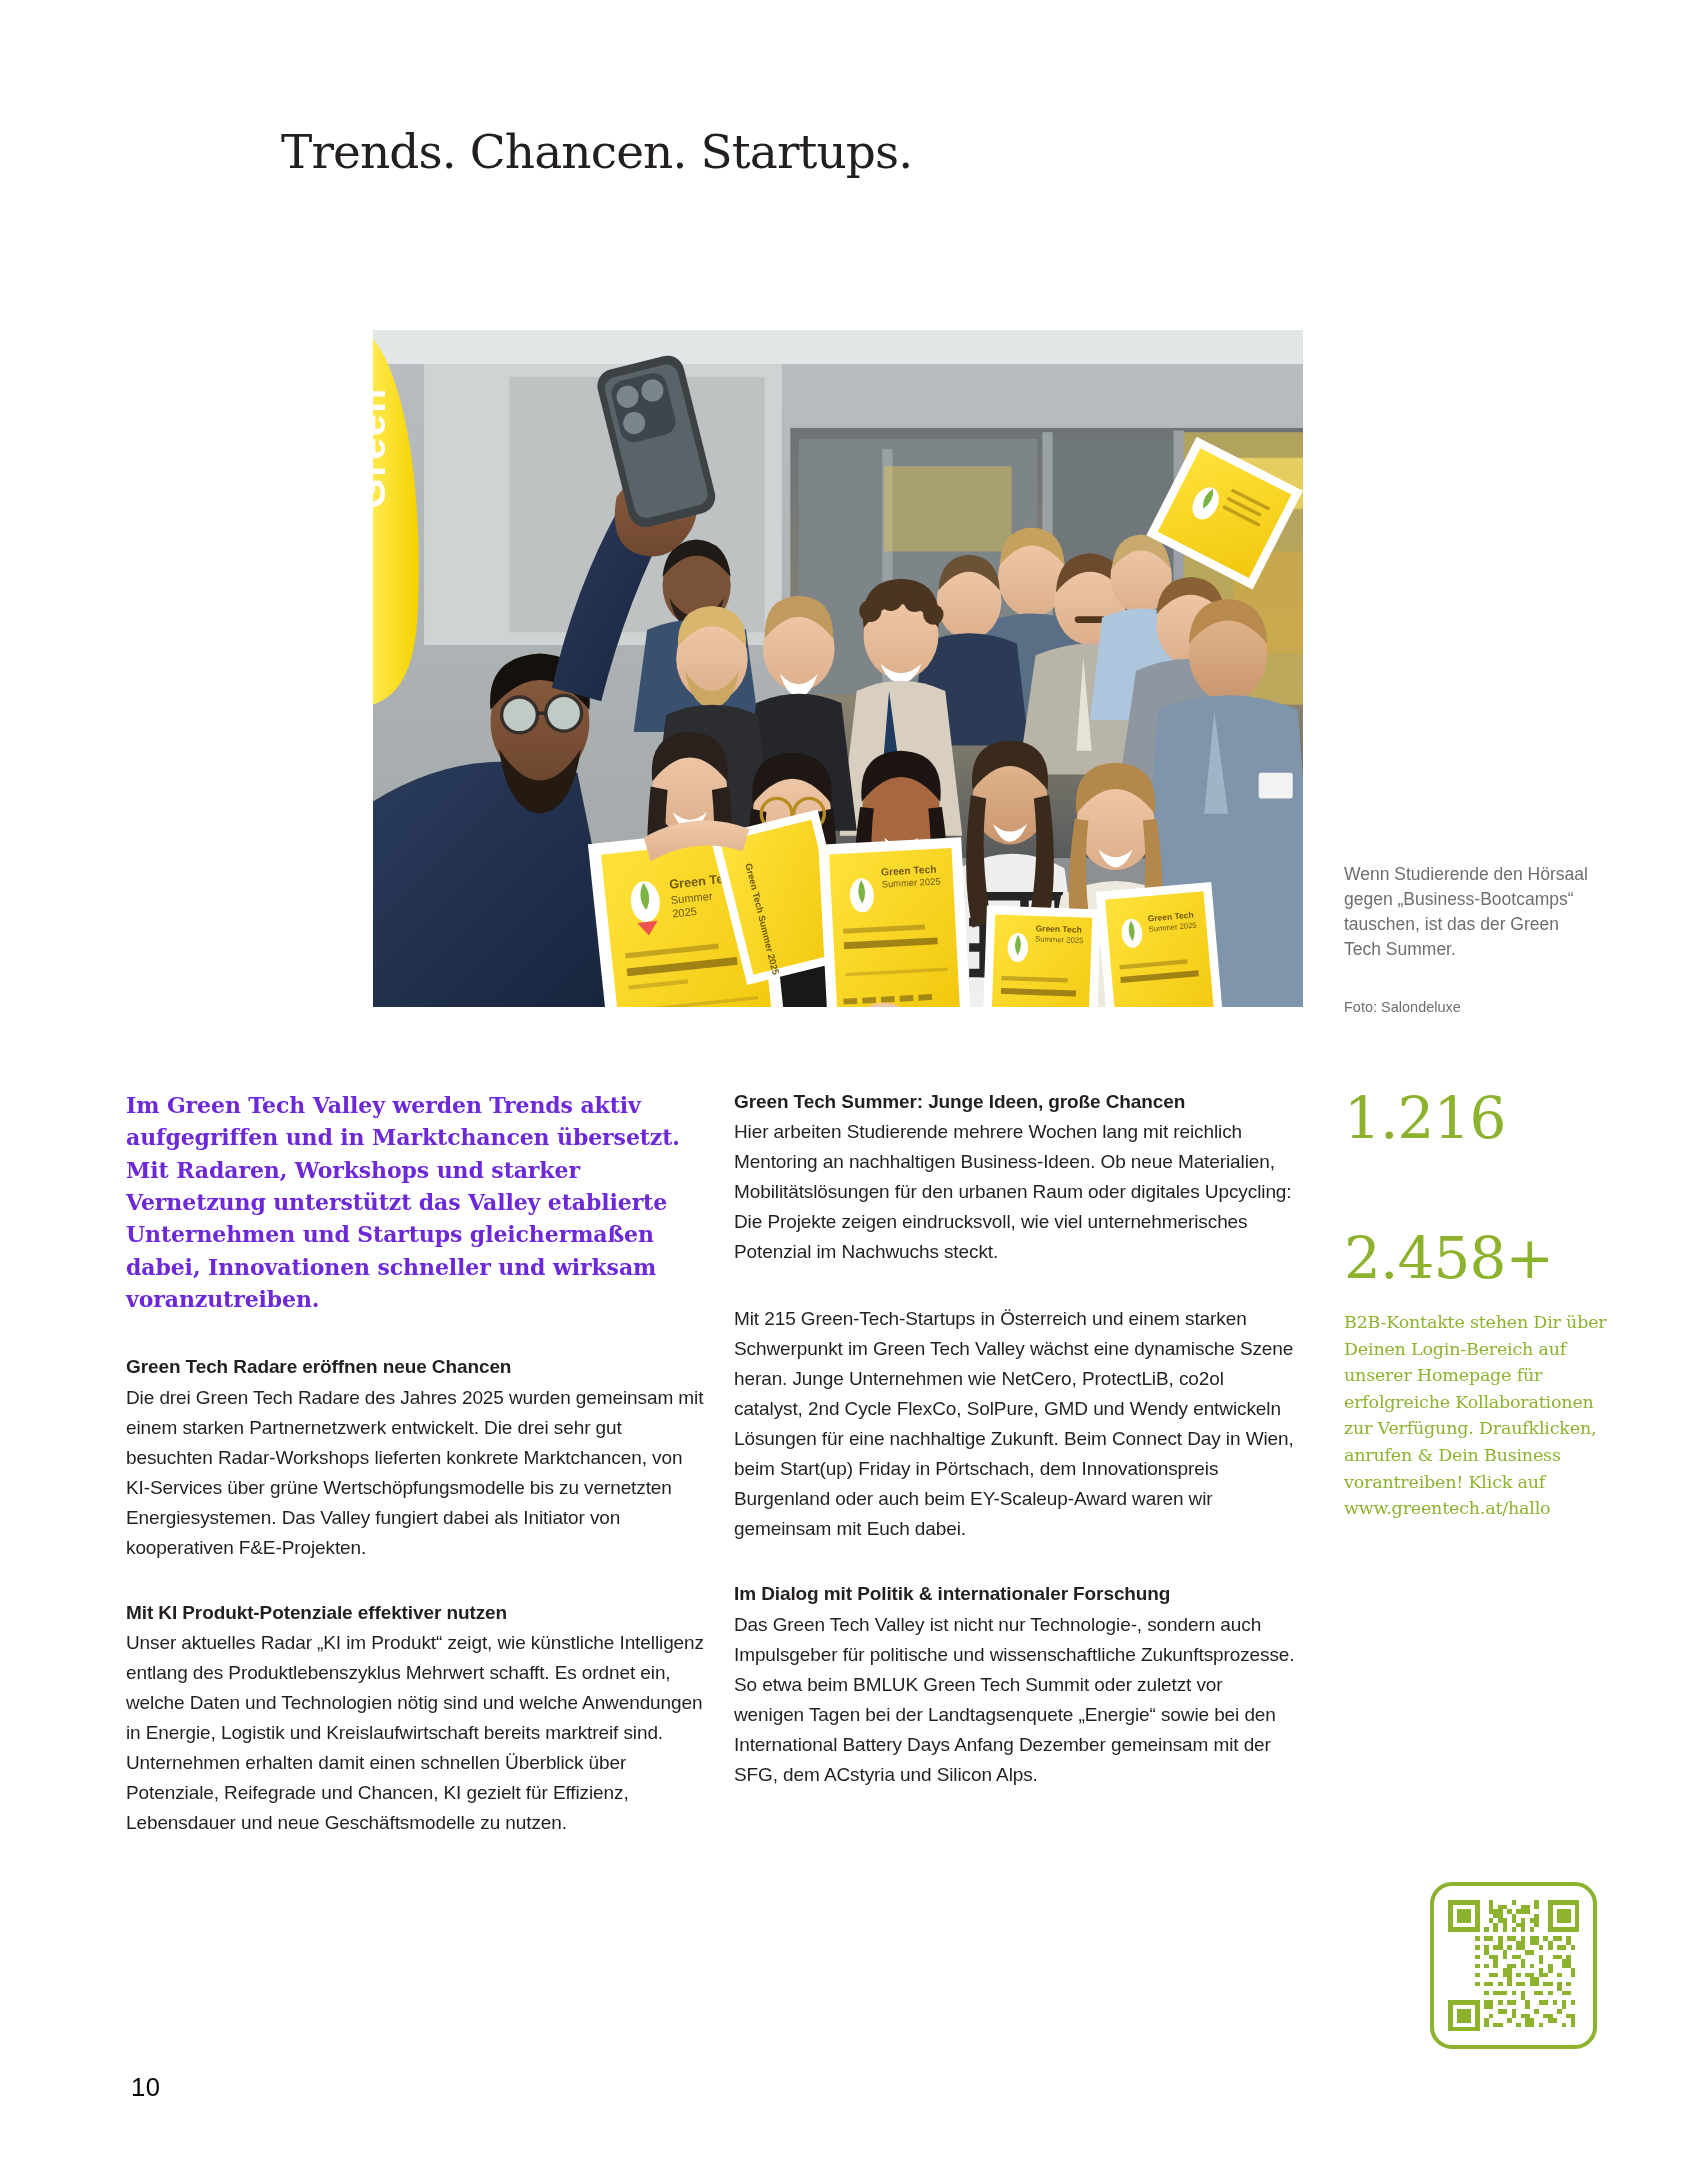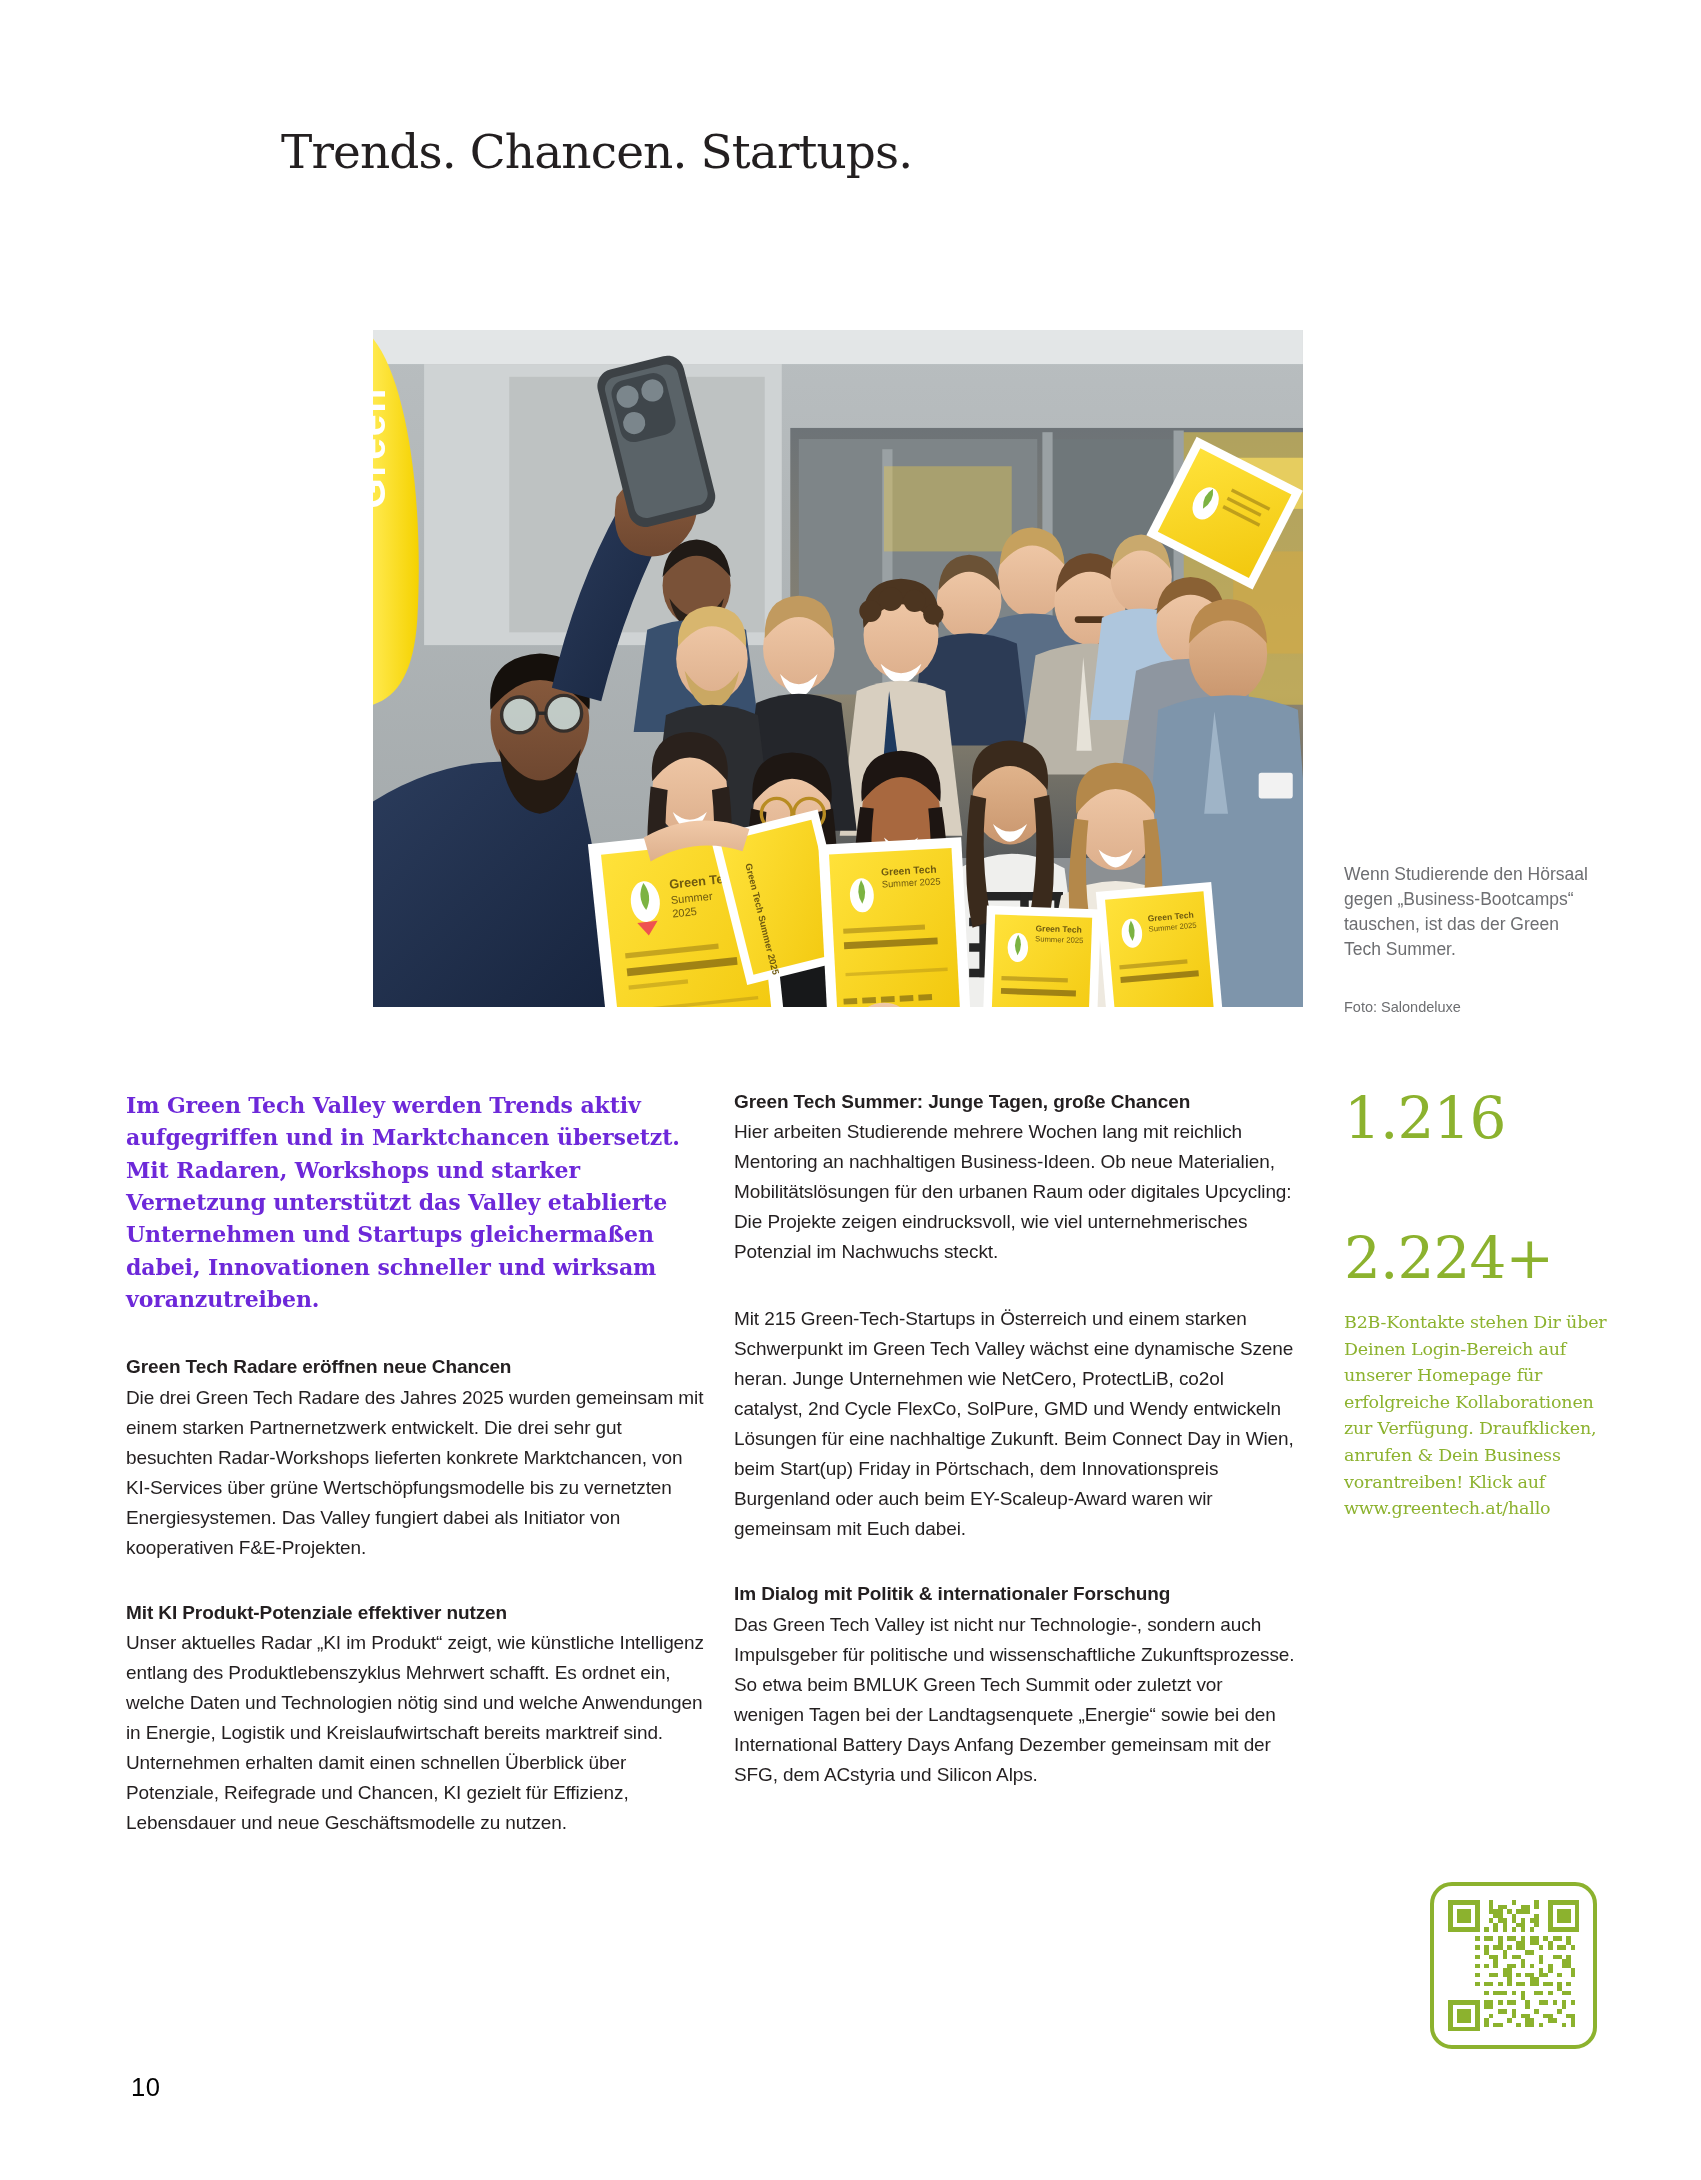--- a/index.html
+++ b/index.html
@@ -486,40 +486,40 @@
   </div>
 
   <div class="sec">
     <h3>Mit KI Produkt-Potenziale effektiver nutzen</h3>
     <p>Unser aktuelles Radar „KI im Produkt“ zeigt, wie künstliche Intelligenz entlang des Produktlebenszyklus Mehrwert schafft. Es ordnet ein, welche Daten und Technologien nötig sind und welche Anwendungen in Energie, Logistik und Kreislaufwirtschaft bereits marktreif sind. Unternehmen erhalten damit einen schnellen Überblick über Potenziale, Reifegrade und Chancen, KI gezielt für Effizienz, Lebensdauer und neue Geschäftsmodelle zu nutzen.</p>
   </div>
 </div>
 
 <div class="col col-mid">
   <div class="sec">
-    <h3>Green Tech Summer: Junge Tagen, große Chancen</h3>
+    <h3>Green Tech Summer: Junge Ideen, große Chancen</h3>
     <p>Hier arbeiten Studierende mehrere Wochen lang mit reichlich Mentoring an nachhaltigen Business-Ideen. Ob neue Materialien, Mobilitätslösungen für den urbanen Raum oder digitales Upcycling: Die Projekte zeigen eindrucksvoll, wie viel unternehmerisches Potenzial im Nachwuchs steckt.</p>
   </div>
 
   <div class="sec">
     <p>Mit 215 Green-Tech-Startups in Österreich und einem starken Schwerpunkt im Green Tech Valley wächst eine dynamische Szene heran. Junge Unternehmen wie NetCero, ProtectLiB, co2ol catalyst, 2nd Cycle FlexCo, SolPure, GMD und Wendy entwickeln Lösungen für eine nachhaltige Zukunft. Beim Connect Day in Wien, beim Start(up) Friday in Pörtschach, dem Innovationspreis Burgenland oder auch beim EY-Scaleup-Award waren wir gemeinsam mit Euch dabei.</p>
   </div>
 
   <div class="sec">
     <h3>Im Dialog mit Politik &amp; internationaler Forschung</h3>
     <p>Das Green Tech Valley ist nicht nur Technologie-, sondern auch Impulsgeber für politische und wissenschaftliche Zukunftsprozesse. So etwa beim BMLUK Green Tech Summit oder zuletzt vor wenigen Tagen bei der Landtagsenquete „Energie“ sowie bei den International Battery Days Anfang Dezember gemeinsam mit der SFG, dem ACstyria und Silicon Alps.</p>
   </div>
 </div>
 
 <div class="col col-right">
   <div class="stat">
     <div class="stat-number">1.216</div>
   </div>
   <div class="stat">
-    <div class="stat-number">2.224+</div>
+    <div class="stat-number">2.458+</div>
     <div class="stat-text">B2B-Kontakte stehen Dir über Deinen Login-Bereich auf unserer Homepage für erfolgreiche Kollaborationen zur Verfügung. Draufklicken, anrufen &amp; Dein Business vorantreiben! Klick auf www.greentech.at/hallo</div>
   </div>
 </div>
 
 <div class="qr-box">
   <svg viewBox="0 0 29 29" shape-rendering="crispEdges">
     <rect width="29" height="29" fill="#ffffff"></rect>
     <g fill="#8cb22e">
 
       <rect x="0" y="0" width="7" height="1"></rect>

